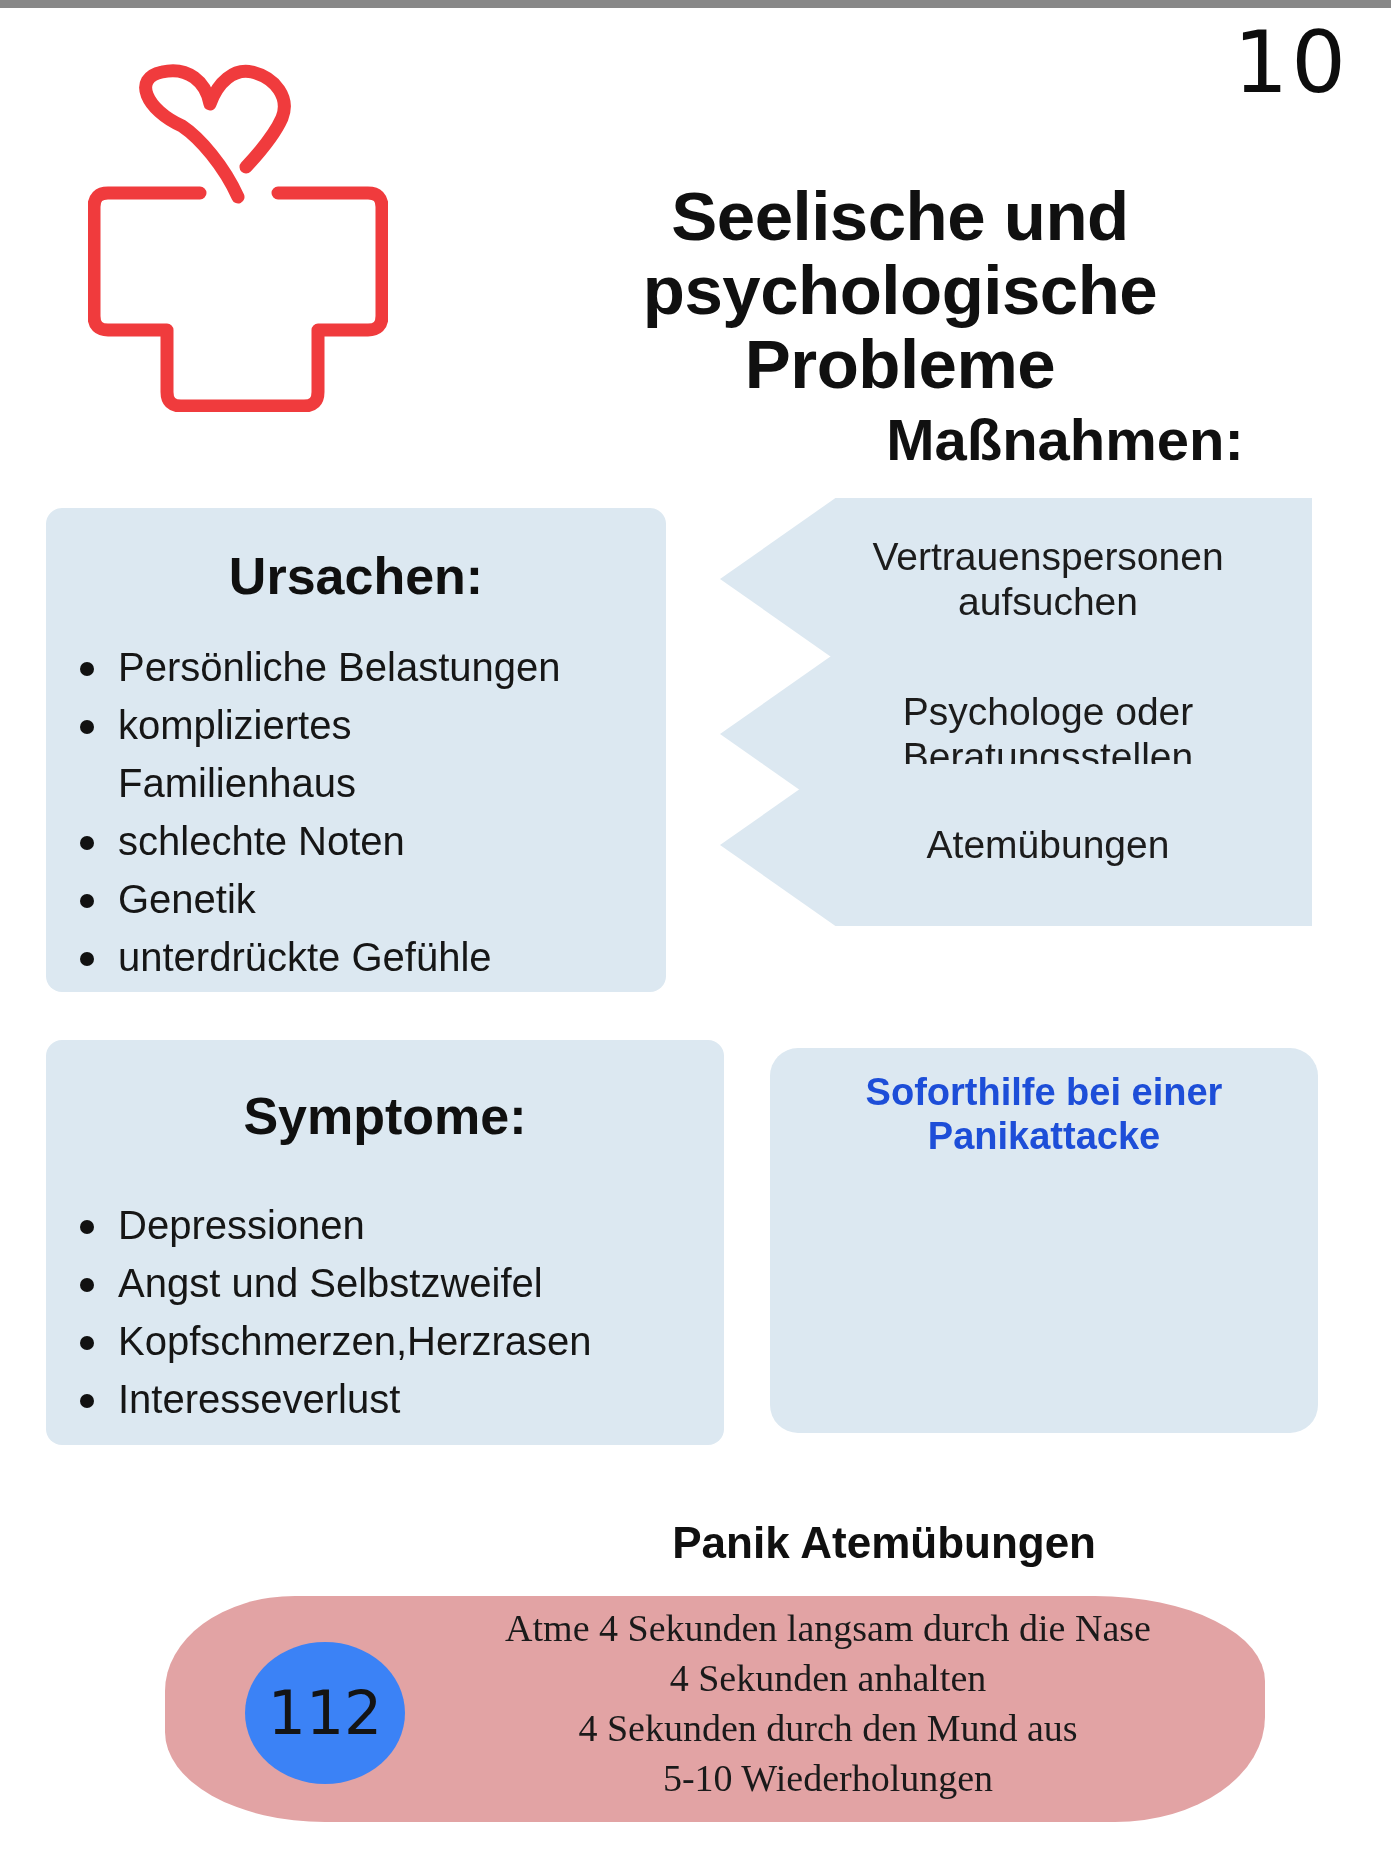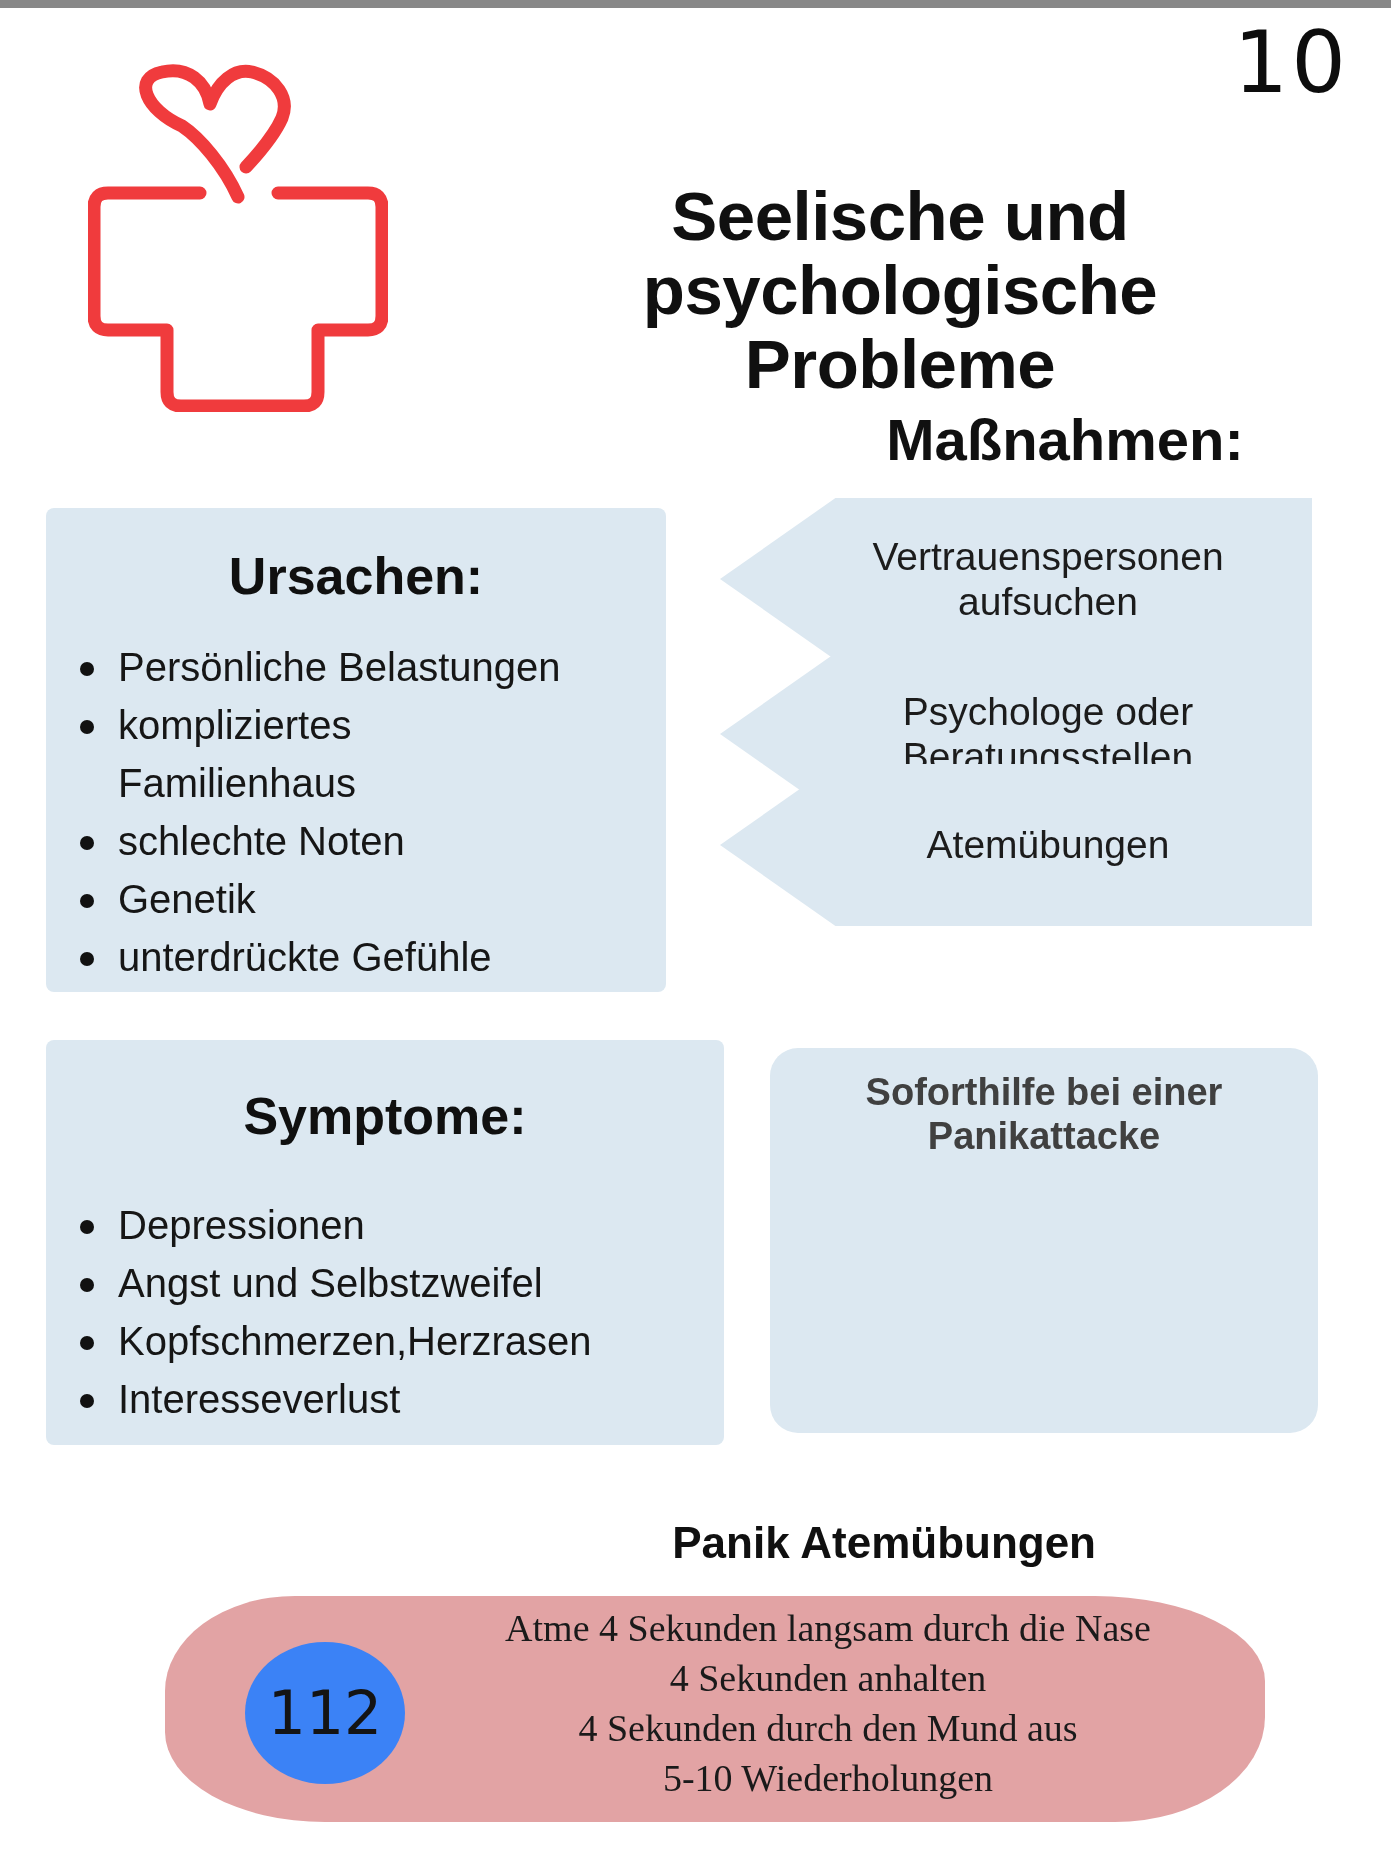--- a/index.html
+++ b/index.html
@@ -92,21 +92,21 @@
     white-space: pre-line;
     color: #1c1c1c;
   }
   .arrow-1 { top: 490px; }
   .arrow-2 { top: 645px; }
   .arrow-3 { top: 756px; }
 
   .panel {
     position: absolute;
     background: var(--panel-blue);
-    border-radius: 8px;
+    border-radius: 16px;
   }
   .panel-ursachen  { left: 46px; top: 500px;  width: 620px; height: 484px; }
   .panel-symptome  { left: 46px; top: 1032px; width: 678px; height: 405px; }
   .panel-heading {
     margin: 38px 10px 0;
     text-align: center;
     font-size: 52px;
     font-weight: 700;
     color: #101010;
   }
@@ -140,21 +140,21 @@
     left: 770px; top: 1040px; width: 548px; height: 385px;
     border-radius: 28px;
   }
   .soforthilfe-heading {
     margin: 22px 26px 0;
     text-align: center;
     font-size: 38px;
     font-weight: 700;
     line-height: 44px;
     white-space: pre-line;
-    color: #404040;
+    color: #1d4ed8;
   }
   ul.small-list {
     list-style: none;
     margin: 8px 0 0;
     padding: 0 14px 0 22px;
     font-size: 30px;
     line-height: 40px;
   }
   ul.small-list li {
     position: relative;

